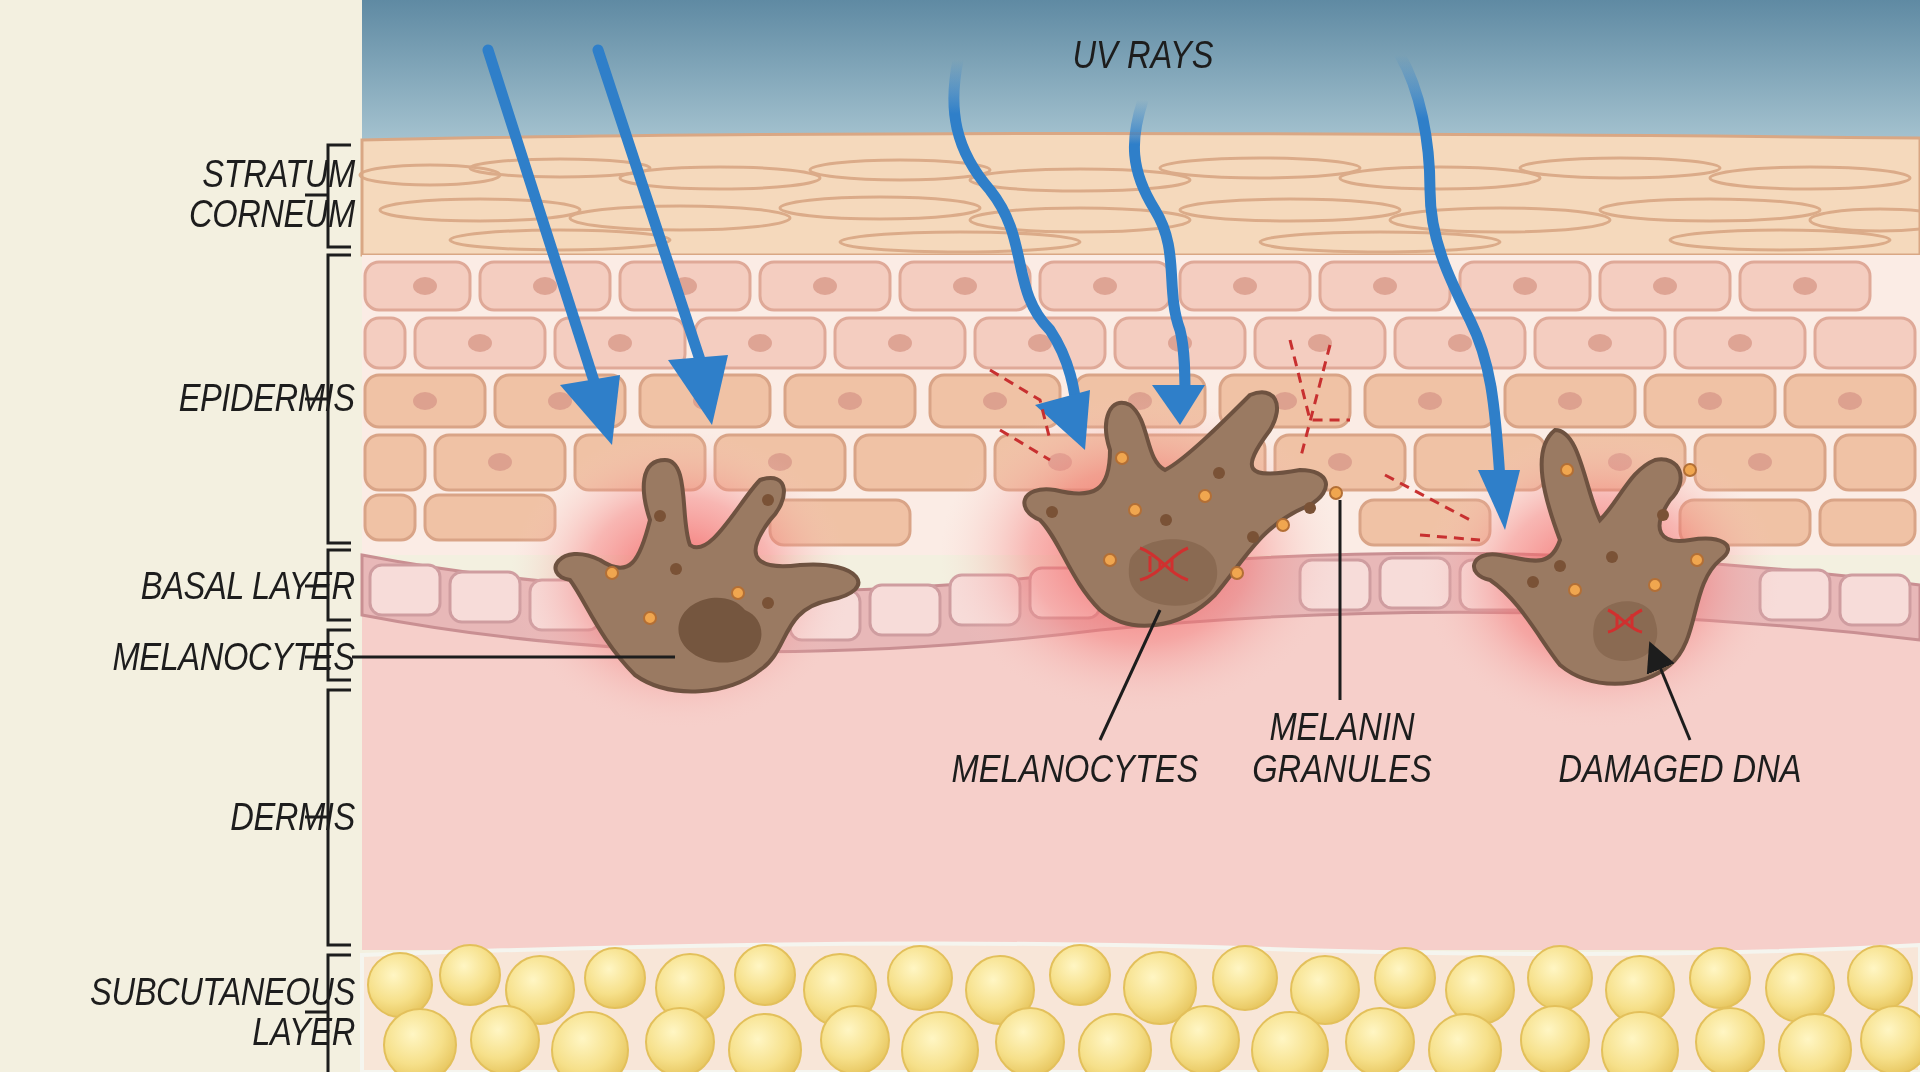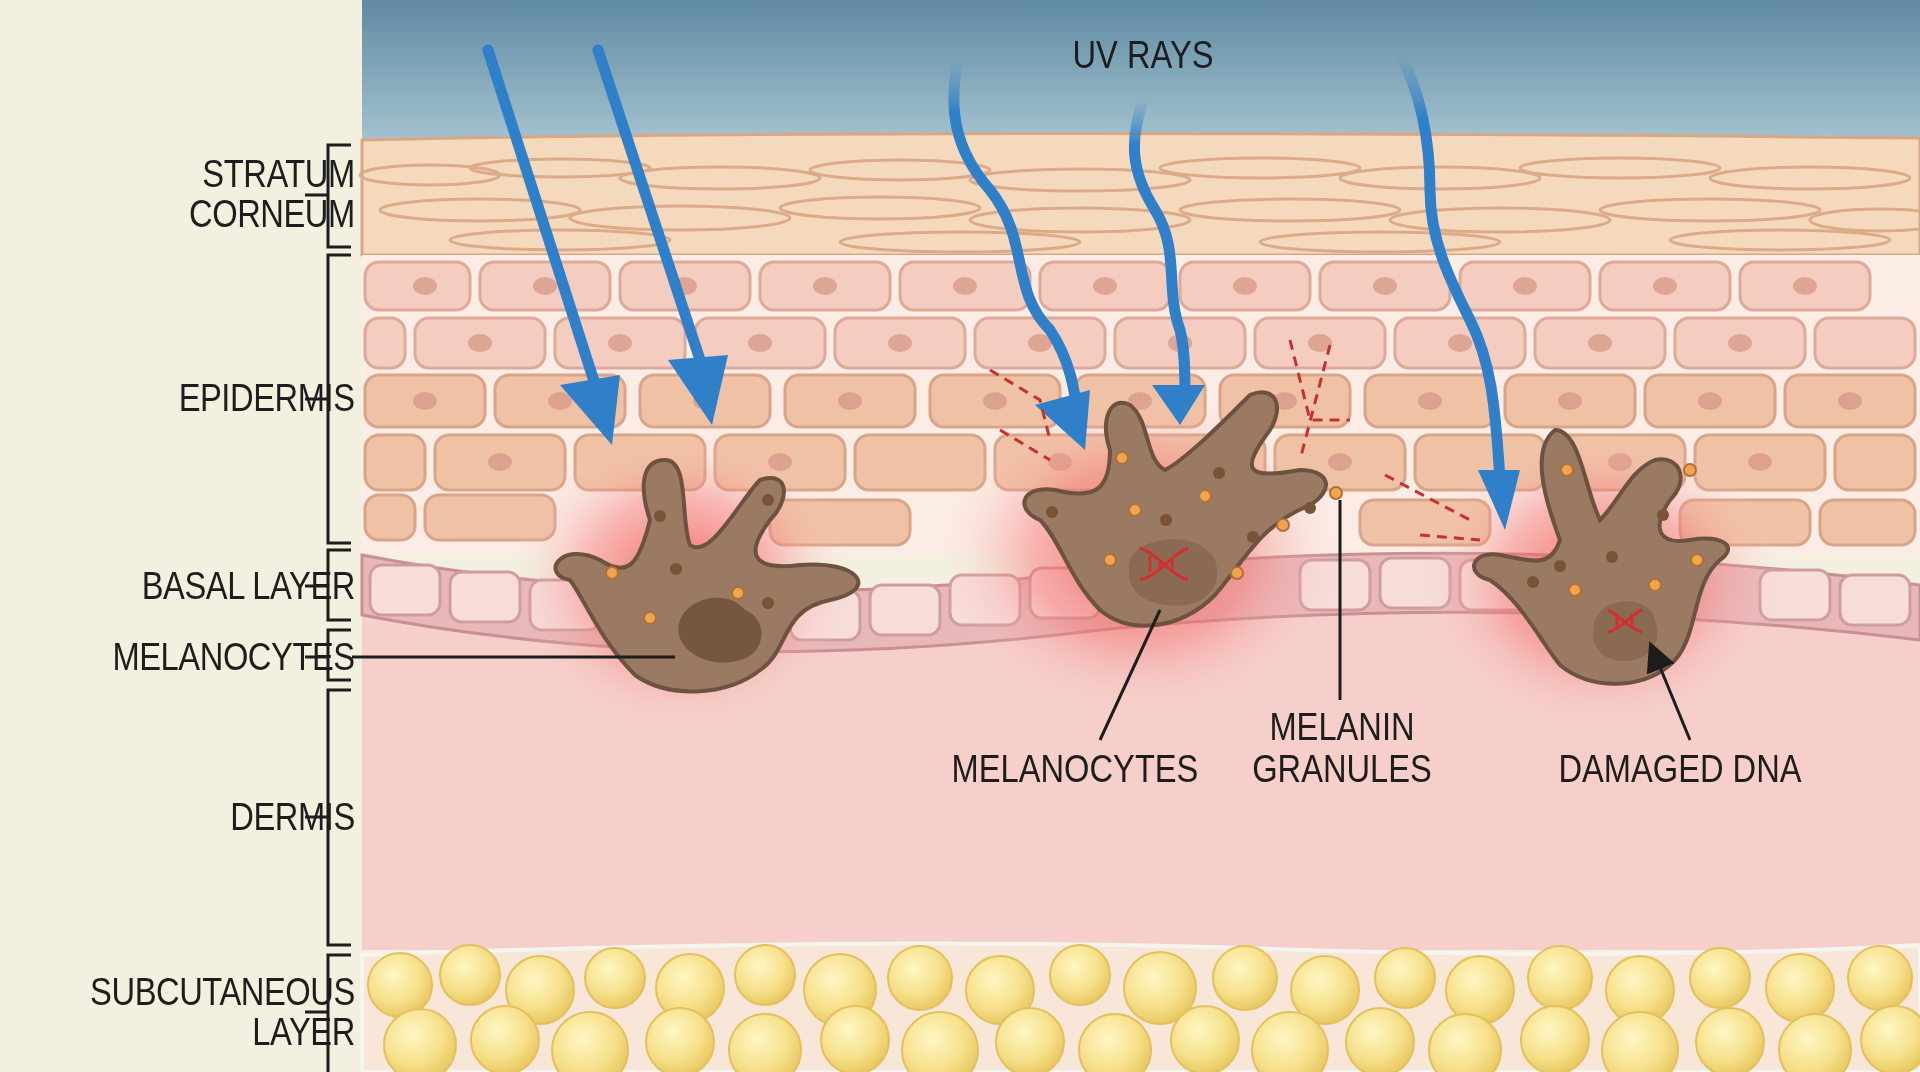--- a/index.html
+++ b/index.html
@@ -1,17 +1,17 @@
 <!DOCTYPE html>
 <html><head>
 <meta charset="utf-8">
 <style>
   html, body { margin: 0; padding: 0; }
   body { width: 1920px; height: 1072px; overflow: hidden; background: #f3f0e0; font-family: "Liberation Sans", sans-serif; }
-  .stage { position: relative; width: 1920px; height: 1072px; }
+  .stage { position: relative; width: 1920px; height: 1072px; font-style: italic; }
   .sidebar { position: absolute; left: 0; top: 0; width: 362px; height: 1072px; background: #f3f0e0; }
   .label { position: absolute; right: 1565px; text-align: right; color: #1d1d1d; font-family: "Liberation Sans", sans-serif; font-size: 38px; line-height: 40px; transform: scaleX(0.86); transform-origin: right center; letter-spacing: -0.5px; white-space: pre-line; }
   svg.scene { position: absolute; left: 0; top: 0; }
   .diag-text { font-family: "Liberation Sans", sans-serif; fill: #1d1d1d; }
 </style>
 </head>
 <body>
 
 <div class="stage">
   <div class="sidebar"></div>

